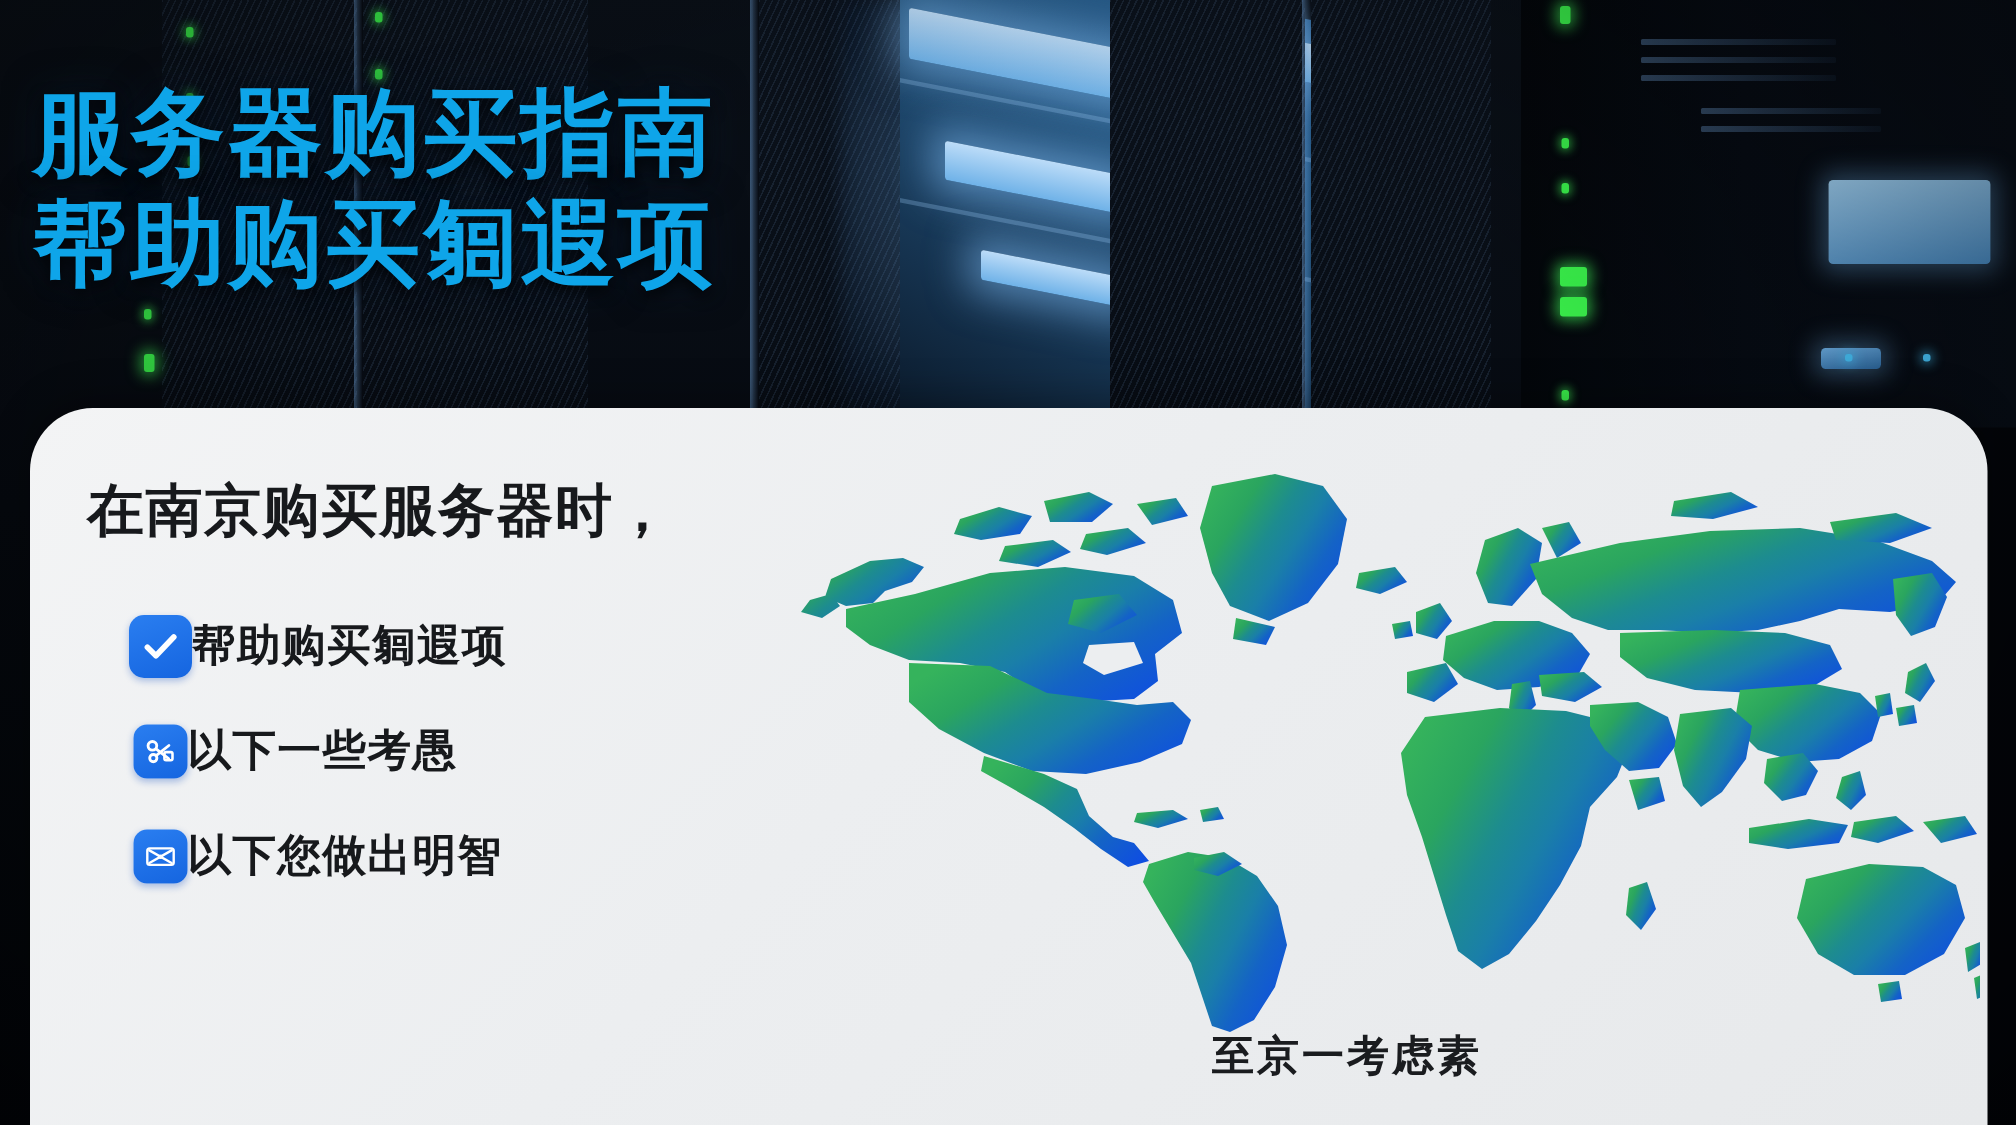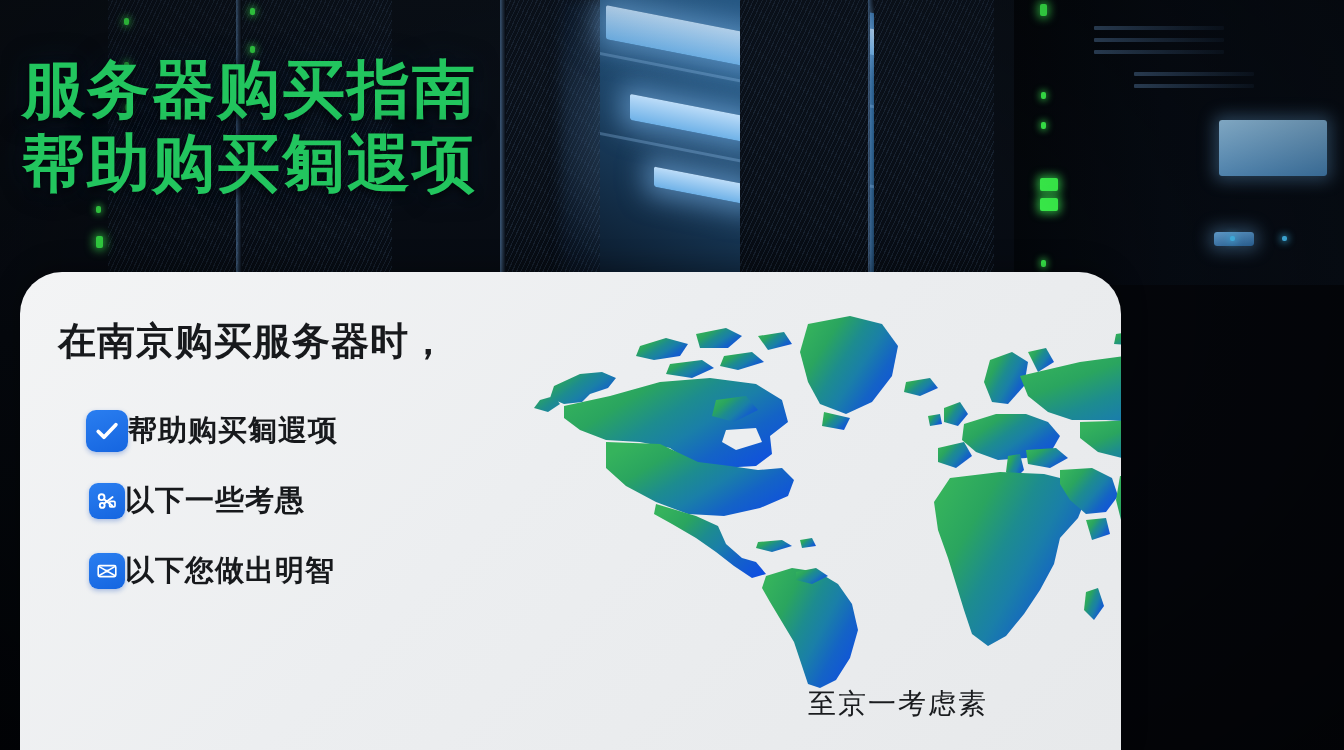--- a/index.html
+++ b/index.html
@@ -68,32 +68,32 @@
   #vignette {
     position:absolute; inset:0;
     background:radial-gradient(ellipse at 50% 42%, rgba(0,0,0,0) 38%, rgba(0,0,0,.45) 100%);
   }
 
   
   #titleBlock {
     position:absolute; left:22px; top:52px; z-index:5;
   }
   .title-line {
-    color:#22c55e;
+    color:#0ea5e9;
     font-size:63px;
     font-weight:bold;
     line-height:1.18;
     letter-spacing:2px;
     text-shadow:0 3px 10px rgba(0,0,0,.85), 0 0 26px rgba(10,25,45,.8);
     white-space:nowrap;
   }
 
   
   #card {
-    position:absolute; left:20px; top:272px; width:1101px; height:478px;
+    position:absolute; left:20px; top:272px; width:1305px; height:478px;
     background:linear-gradient(135deg,#f3f4f5 0%,#eceef0 45%,#e7e9eb 100%);
     border-radius:42px 42px 0 0;
     z-index:6;
     overflow:hidden;
     box-shadow:0 -6px 26px rgba(0,0,0,.28);
   }
 
   #cardLeft { position:absolute; left:38px; top:44px; width:520px; }
 
   .lead-line {
@@ -129,21 +129,21 @@
   }
 
   
   #mapWrap {
     position:absolute; left:500px; top:18px; width:800px; height:400px;
   }
   #mapWrap svg { width:100%; height:100%; display:block; }
 
   #mapCaption {
     position:absolute; left:808px; top:685px;
-    color:#1a1c1f; font-size:28px; font-weight:normal; letter-spacing:2px;
+    color:#1a1c1f; font-size:28px; font-weight:bold; letter-spacing:2px;
     white-space:nowrap;
     z-index:7;
   }
 </style>
 </head>
 <body>
 
 <div id="bg">
 
   <div class="rack" style="left:-10px;  width:120px;"></div>

